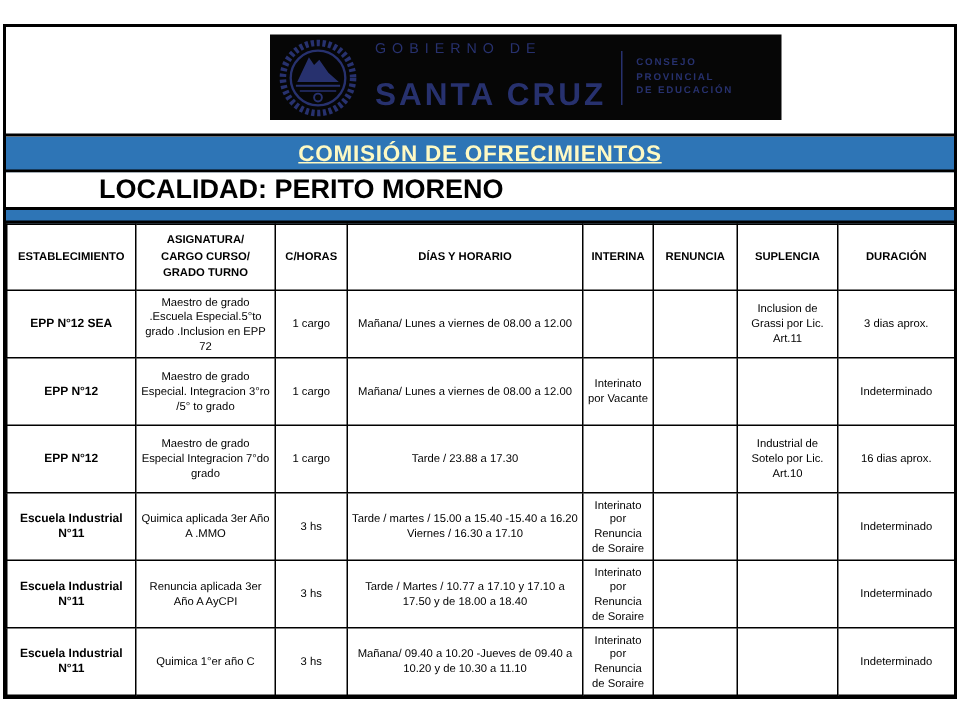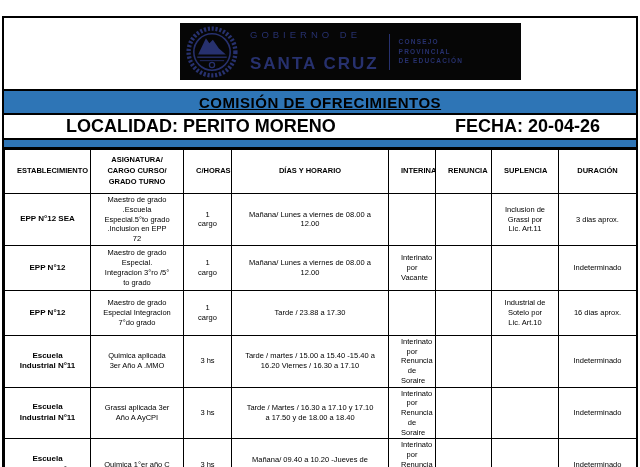--- a/index.html
+++ b/index.html
@@ -14,44 +14,44 @@
 
   
   .logo-section { height: 73px; background: #fff; border-bottom: 2px solid #000; position: relative; }
   .logo-band {
     position: absolute; left: 176px; top: 5px; width: 341px; height: 57px;
     background: #060606; display: flex; align-items: center; padding: 0 8px 0 6px;
   }
   .crest { width: 52px; height: 52px; flex: 0 0 auto; }
   .gov-text { margin-left: 12px; color: #27316E; white-space: nowrap; }
   .gov-text .line1 { font-size: 9.5px; letter-spacing: 4px; font-weight: 500; }
-  .gov-text .line2 { font-size: 17px; font-weight: bold; letter-spacing: 2px; margin-top: 14px; }
+  .gov-text .line2 { font-size: 21px; font-weight: bold; letter-spacing: 2px; margin-top: 14px; }
   .logo-divider { width: 1px; height: 36px; background: #27316E; margin: 0 9px 0 10px; flex: 0 0 auto; }
   .consejo-text { color: #27316E; font-size: 6.5px; font-weight: bold; letter-spacing: 1.2px; line-height: 1.5; white-space: nowrap; }
 
   
   .title-band {
     height: 24px; background: #2E75B6; border-bottom: 2px solid #000;
     display: flex; align-items: center; justify-content: center;
   }
-  .title-text { font-size: 15px; font-weight: bold; color: #000000; text-decoration: underline; letter-spacing: 0.5px; }
+  .title-text { font-size: 15px; font-weight: bold; color: #fef9c3; text-decoration: underline; letter-spacing: 0.5px; }
 
   .meta-band {
     height: 25px; background: #fff; border-bottom: 2px solid #000;
     display: flex; align-items: center; justify-content: space-between;
     padding: 0 36px 0 62px; font-size: 18px; font-weight: bold; color: #000;
   }
 
   .spacer-band { height: 9px; background: #2E75B6; border-bottom: 2px solid #000; }
 
   
   table { width: 100%; border-collapse: collapse; table-layout: fixed; }
   th, td {
     border: 1px solid #000; text-align: center; vertical-align: middle;
-    padding: 1px 12px; color: #000; overflow: hidden;
+    padding: 1px 2px; color: #000; overflow: hidden;
   }
   th { font-size: 7.5px; font-weight: bold; height: 44px; white-space: pre-line; line-height: 1.45; }
   td { font-size: 7.5px; height: 45px; line-height: 1.3; }
   td.estab { font-size: 8px; font-weight: bold; text-align: center; }
 </style>
 </head>
 <body>
 
 <div class="frame">
 
@@ -77,21 +77,20 @@
       </div>
     </div>
   </div>
 
   <div class="title-band">
     <span class="title-text">COMISIÓN DE OFRECIMIENTOS</span>
   </div>
 
   <div class="meta-band">
     <span>LOCALIDAD: PERITO MORENO</span>
-    <span>FECHA: 20-04-26</span>
   </div>
 
   <div class="spacer-band"></div>
 
   <table>
     <colgroup>
       <col style="width:86px">
         <col style="width:93px">
         <col style="width:48px">
         <col style="width:157px">
@@ -150,23 +149,23 @@
           <td>Quimica aplicada 3er Año A .MMO</td>
           <td>3 hs</td>
           <td>Tarde / martes / 15.00 a 15.40 -15.40 a 16.20 Viernes / 16.30 a 17.10</td>
           <td>Interinato por Renuncia de Soraire</td>
           <td></td>
           <td></td>
           <td>Indeterminado</td>
         </tr>
         <tr>
           <td class="estab">Escuela Industrial N°11</td>
-          <td>Grassi aplicada 3er Año A AyCPI</td>
+          <td>Renuncia aplicada 3er Año A AyCPI</td>
           <td>3 hs</td>
-          <td>Tarde / Martes / 16.30 a 17.10 y 17.10 a 17.50 y de 18.00 a 18.40</td>
+          <td>Tarde / Martes / 10.77 a 17.10 y 17.10 a 17.50 y de 18.00 a 18.40</td>
           <td>Interinato por Renuncia de Soraire</td>
           <td></td>
           <td></td>
           <td>Indeterminado</td>
         </tr>
         <tr>
           <td class="estab">Escuela Industrial N°11</td>
           <td>Quimica 1°er año C</td>
           <td>3 hs</td>
           <td>Mañana/ 09.40 a 10.20 -Jueves de 09.40 a 10.20 y de 10.30 a 11.10</td>

